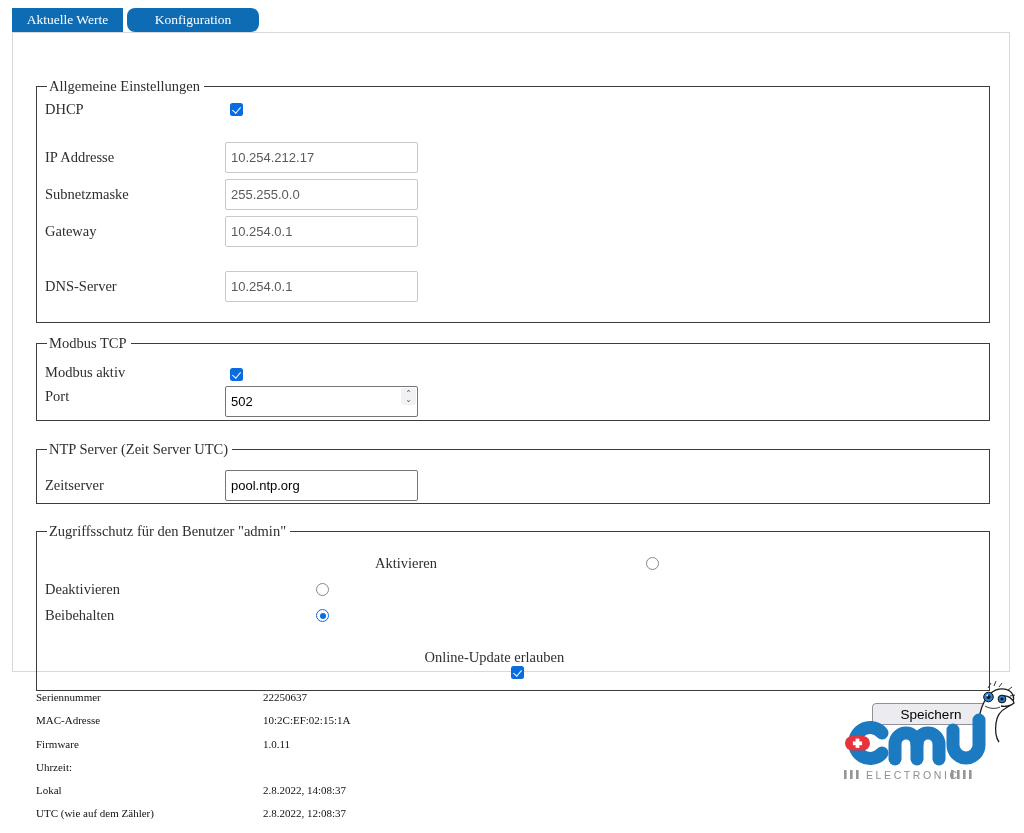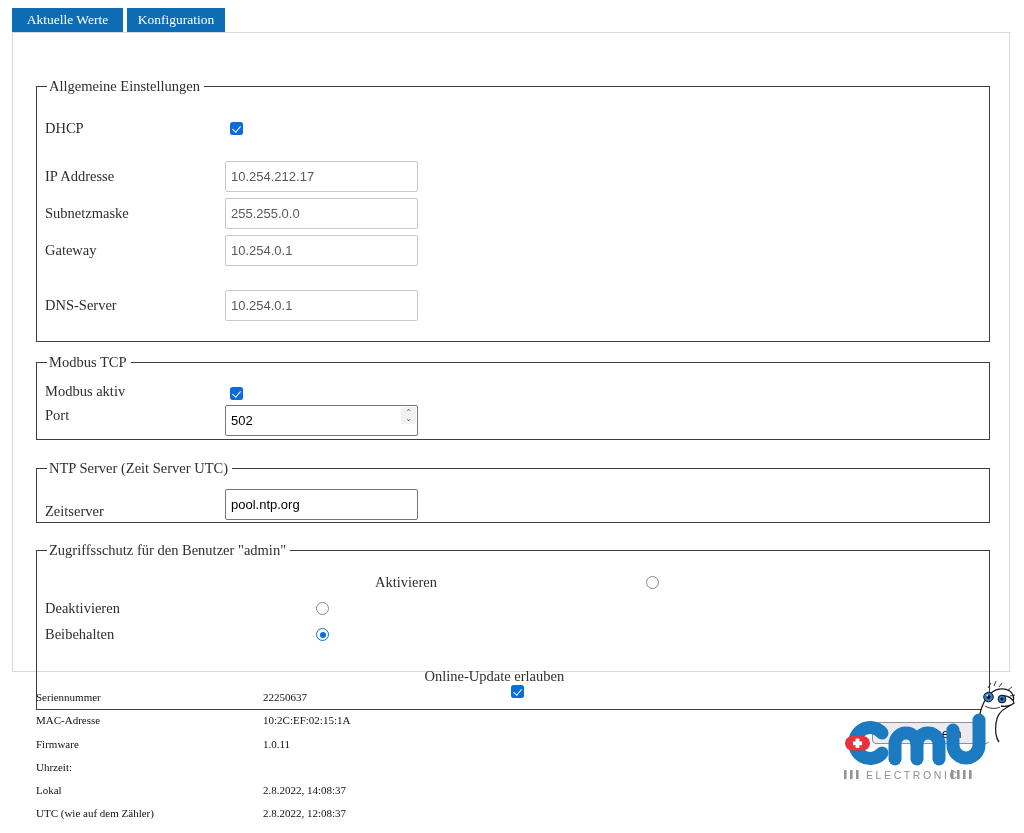--- a/index.html
+++ b/index.html
@@ -10,21 +10,21 @@
   }
   *{box-sizing:border-box;margin:0;padding:0;}
   html,body{width:1024px;height:833px;background:#fff;overflow:hidden;}
   body{font-family:"Liberation Serif", serif;color:#222;position:relative;}
 
   
   .tabs{position:absolute;left:12px;top:8px;display:flex;gap:4px;}
   .tab{height:24px;background:var(--tab-blue);color:#fff;font-size:13.5px;
        display:flex;align-items:center;justify-content:center;cursor:pointer;}
   .tab.t1{width:111px;}
-  .tab.t2{width:98px;}
+  .tab.t2{width:132px;border-radius:8px;}
 
   
   .content-box{position:absolute;left:12px;top:32px;width:998px;height:640px;
                background:#fff;border:1px solid #d9d9d9;}
 
   fieldset{border:1px solid #3c3c3c;margin-left:23px;margin-right:19px;
            padding:0 0 0 8px;}
   legend{font-size:14.5px;color:#2e2e2e;padding:0 4px 0 2px;margin-left:2px;}
 
   .fs-general{margin-top:45px;padding-bottom:20px;}
@@ -55,27 +55,27 @@
       border:solid #fff;border-width:0 1.8px 1.8px 0;transform:rotate(40deg);}
 
   
   .rad{width:13px;height:13px;border-radius:50%;border:1.5px solid #85878a;
        background:#fff;flex:none;cursor:pointer;position:relative;}
   .rad.on{border:1.6px solid var(--accent-blue);}
   .rad.on::after{content:"";position:absolute;left:50%;top:50%;width:6px;height:6px;
        margin:-3px 0 0 -3px;border-radius:50%;background:var(--accent-blue);}
 
   
-  .r-dhcp{margin-top:25px;}
+  .r-dhcp{margin-top:6px;}
   .r-ip{margin-top:24px;}
   .r-sub,.r-gw{margin-top:6px;}
   .r-dns{margin-top:24px;}
   .r-modbus{margin-top:12px;align-items:flex-end;}
   .r-port{margin-top:5px;}
-  .r-zeit{margin-top:12px;align-items:flex-end;}
+  .r-zeit{margin-top:12px;}
   .r-opt1{margin-top:15px;justify-content:center;}
   .r-opt{margin-top:9px;}
   .r-upd{margin-top:25px;flex-direction:column;}
 
   
   .btn-row{display:flex;justify-content:flex-end;margin:12px 19px 0 0;}
   .btn{min-width:118px;height:22px;background:#ececf0;border:1px solid #8f8f9d;
        border-radius:4px;font-family:"Liberation Sans", sans-serif;font-size:13.5px;
        color:#000;cursor:pointer;padding:0 14px;}
 

